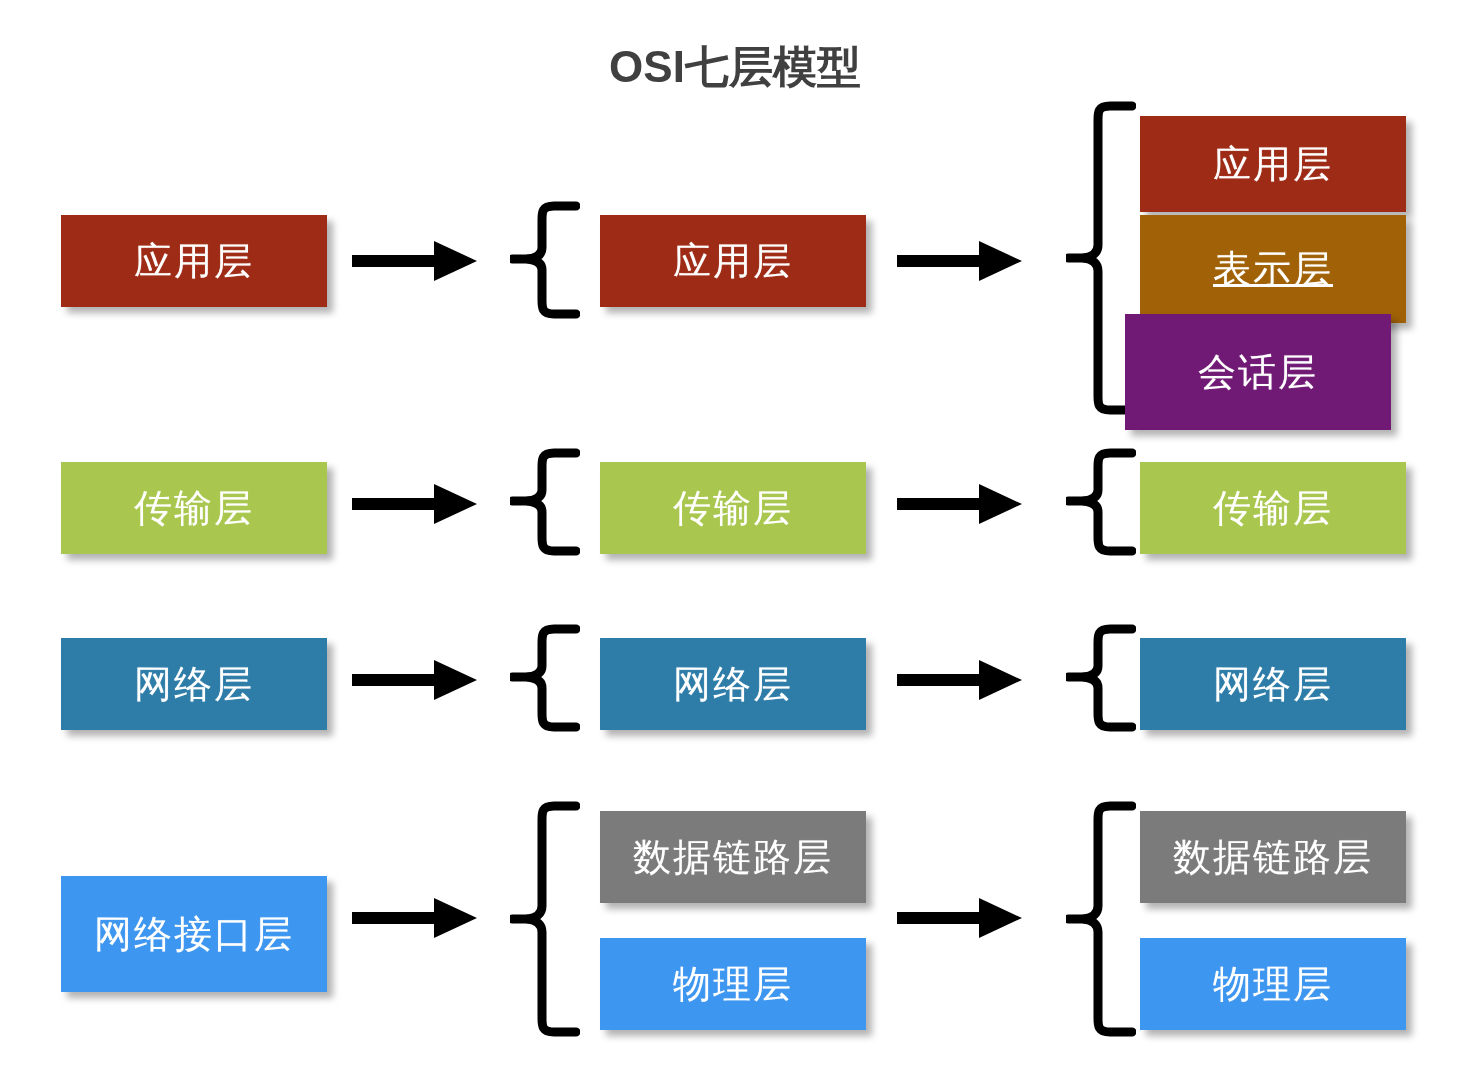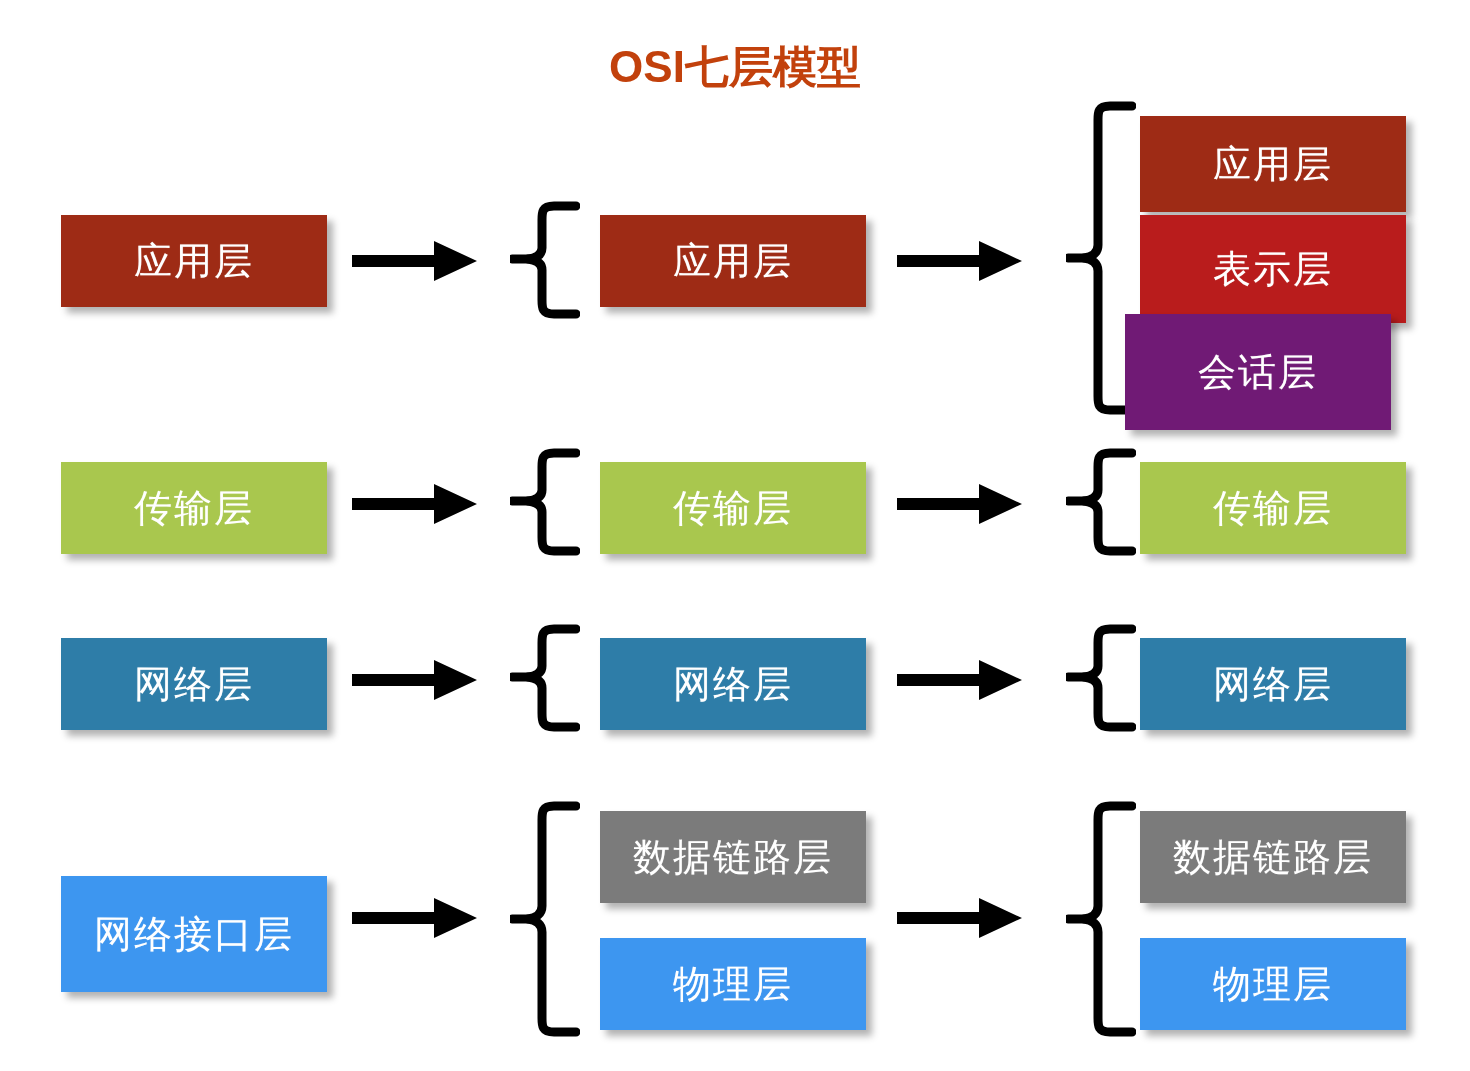--- a/index.html
+++ b/index.html
@@ -18,21 +18,21 @@
     overflow: hidden;
   }
   #diagram-title {
     position: absolute;
     left: 0;
     top: 38px;
     width: 1470px;
     text-align: center;
     font-size: 44px;
     font-weight: bold;
-    color: #c2410c;
+    color: #404040;
     letter-spacing: 0px;
     font-family: "Liberation Sans", sans-serif;
   }
   .layer-box {
     position: absolute;
     display: flex;
     align-items: center;
     justify-content: center;
     color: #ffffff;
     font-size: 38px;
@@ -163,21 +163,21 @@
   </div>
   <div class="brace" style="left:1066px; top:800px;">
     <svg width="70" height="240" viewBox="0 0 70 240">
       <path d="M66 6 H44 C32 6 32 12 32 20 V106 C32 114 26 118 18 119 C26 120 32 124 32 132 V218 C32 226 32 232 44 232 H66" fill="none" stroke="#000000" stroke-width="9" stroke-linecap="round" stroke-linejoin="round"></path>
       <path d="M18 119 H2" fill="none" stroke="#000000" stroke-width="9" stroke-linecap="round"></path>
     </svg>
   </div>
 
   <div class="layer-box" style="left:1140px; top:110px; width:266px; height:96px; background:#9E2B15;">应用层</div>
 
-  <div class="layer-box" style="left:1140px; top:209px; width:266px; height:108px; background:#b91c1c;">表示层</div>
+  <div class="layer-box" style="left:1140px; top:209px; width:266px; height:108px; background:#a16207;text-decoration:underline;">表示层</div>
 
   <div class="layer-box" style="left:1125px; top:308px; width:266px; height:116px; background:#701a75;">会话层</div>
 
   <div class="layer-box" style="left:1140px; top:456px; width:266px; height:92px; background:#A9C74E;">传输层</div>
 
   <div class="layer-box" style="left:1140px; top:632px; width:266px; height:92px; background:#2E7DA8;">网络层</div>
 
   <div class="layer-box" style="left:1140px; top:805px; width:266px; height:92px; background:#7B7B7B;">数据链路层</div>
 
   <div class="layer-box" style="left:1140px; top:932px; width:266px; height:92px; background:#3D96F0;">物理层</div>

